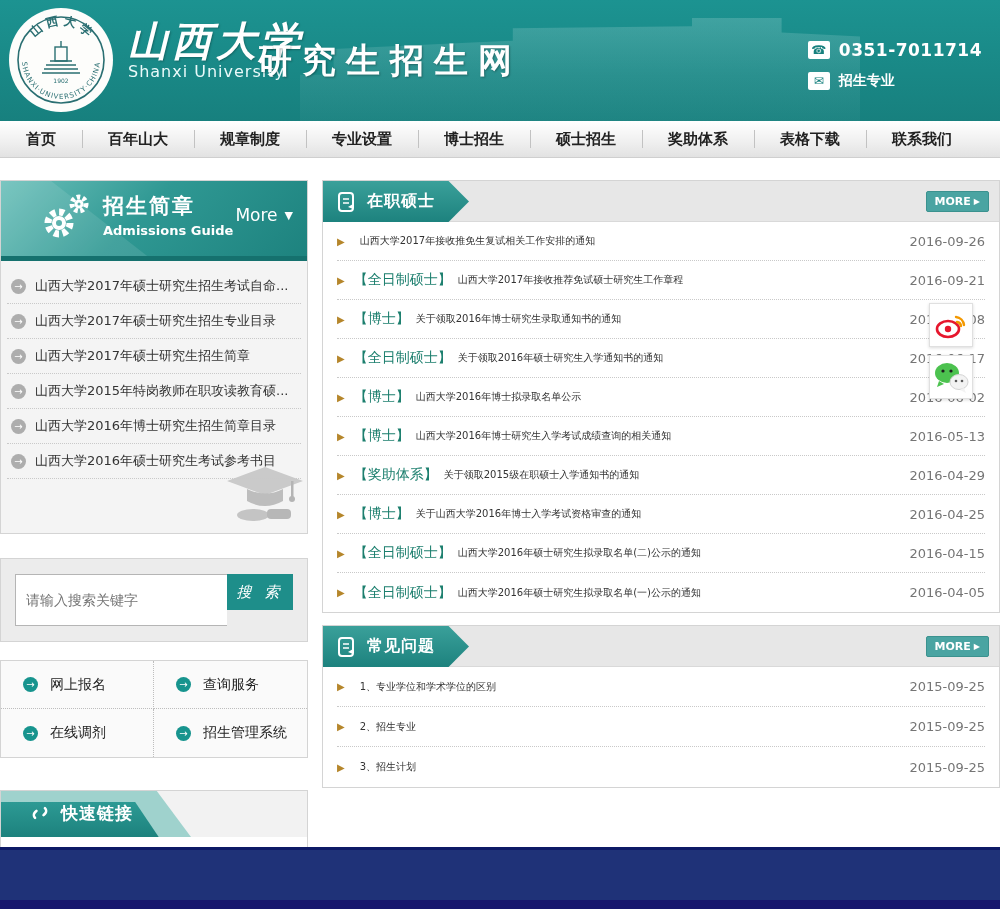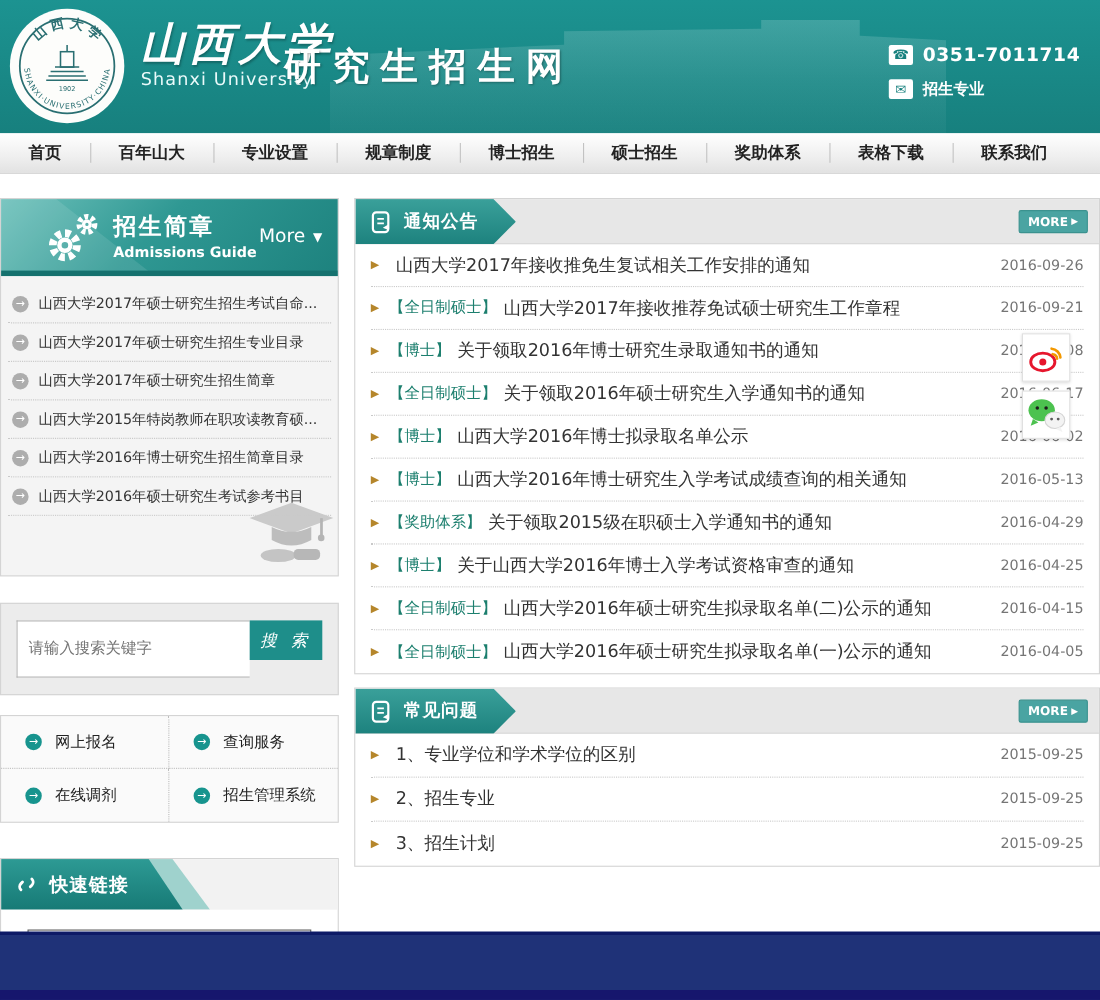--- a/index.html
+++ b/index.html
@@ -31,21 +31,21 @@
   .nav-item + .nav-item::before { content:""; position:absolute; left:0; top:9px; height:18px; border-left:1px solid #c2c2c2; }
 
   
   .content { position:absolute; top:180px; left:0; width:1000px; display:flex; gap:14px; }
   .left-col { width:308px; flex:none; }
   .right-col { width:678px; flex:none; }
   .panel { border:1px solid #d4d4d4; background:#fff; }
 
   
   .adm-panel { background:#f4f4f4; margin-bottom:24px; position:relative; }
-  .adm-head { position:relative; height:70px; background:linear-gradient(135deg,#6cc0ba 0%,#2f9893 45%,#1d827e 100%); overflow:hidden; }
+  .adm-head { position:relative; height:80px; background:linear-gradient(135deg,#6cc0ba 0%,#2f9893 45%,#1d827e 100%); overflow:hidden; }
   .adm-head::before { content:""; position:absolute; left:-40px; top:16px; width:180px; height:120px;
                       background:rgba(255,255,255,.10); transform:rotate(38deg); }
   .adm-head::after { content:""; position:absolute; left:0; bottom:0; width:100%; height:5px; background:#15716e; }
   .gears { position:absolute; left:38px; top:10px; width:52px; height:52px; }
   .adm-titles { position:absolute; left:102px; top:11px; color:#fff; }
   .adm-title-cn { font-size:21px; font-weight:bold; letter-spacing:2px; }
   .adm-title-en { font-size:13px; font-weight:bold; margin-top:3px; }
   .adm-more { position:absolute; right:14px; top:24px; color:#fff; font-size:17px; cursor:pointer; display:flex; gap:7px; align-items:center; }
   .adm-more .tri { font-size:11px; }
   .adm-list { list-style:none; padding:8px 6px 54px 6px; position:relative; z-index:1; }
@@ -69,23 +69,23 @@
   .qs-cell:nth-child(odd) { border-right:1px dotted #bdbdbd; }
   .qs-cell:nth-child(-n+2) { border-bottom:1px dotted #bdbdbd; }
   .qs-icon { flex:none; width:15px; height:15px; border-radius:50%; background:#17948e; color:#fff; font-size:10px; line-height:15px; text-align:center; }
   .qs-label { font-size:14px; color:#222; }
 
   
   .ql-panel { background:#fff; }
   .ql-head { position:relative; height:46px; background:#f2f2f2; overflow:hidden; }
   .ql-head-lite { position:absolute; left:0; top:0; width:190px; height:46px; background:#9fd2cd;
                   clip-path:polygon(0 0,82% 0,100% 100%,0 100%); }
-  .ql-head-teal { position:absolute; left:0; top:0; width:172px; height:46px;
+  .ql-head-teal { position:absolute; left:0; top:11px; width:172px; height:46px;
                   background:linear-gradient(180deg,#2d9a94 0%,#177a76 100%);
-                  clip-path:polygon(0 0,78% 0,96% 100%,0 100%); display:flex; align-items:center; gap:10px; padding-left:12px; }
+                  clip-path:polygon(0 0,78% 0,96% 100%,0 100%); display:flex; gap:10px; padding-left:28px; }
   .ql-title { color:#fff; font-size:17px; font-weight:bold; letter-spacing:1px; }
   .ql-body { padding:18px 24px 22px 24px; }
   .ql-select { display:block; width:258px; height:26px; margin-bottom:16px; font-size:13px; color:#222;
                border:1px solid #5a5a5a; background:#fff; font-family:inherit; }
   .ql-select:last-child { margin-bottom:6px; }
 
   
   .sec-panel { margin-bottom:12px; }
   .sec-head { position:relative; height:41px; background:#e7e7e7; border-bottom:1px solid #d9d9d9; }
   .sec-head-arrow { position:absolute; left:0; top:0; height:41px; width:146px;
@@ -96,21 +96,21 @@
   .more-btn { position:absolute; right:10px; top:10px; height:21px; padding:0 8px; background:#4aa4a2;
               border:1px solid #3b928f; border-radius:2px; color:#fff; font-size:11px; font-weight:bold;
               display:flex; align-items:center; gap:3px; cursor:pointer; }
   .more-btn .pl { font-size:8px; }
   .sec-list { list-style:none; padding:0 14px; }
   .sec-list li { display:flex; align-items:center; height:39px; border-bottom:1px dotted #c9c9c9; }
   .sec-list li:last-child { border-bottom:none; }
   .bullet { flex:none; color:#b5862b; font-size:10px; margin-right:9px; }
   .n-tag { flex:none; color:#1c7f6e; font-size:14px; }
   .n-tag:empty { display:none; }
-  .n-title { font-size:16px; color:#333; margin-left:6px; white-space:nowrap; overflow:hidden; text-overflow:ellipsis; cursor:pointer; }
+  .n-title { font-size:10px; color:#333; margin-left:6px; white-space:nowrap; overflow:hidden; text-overflow:ellipsis; cursor:pointer; }
   .n-title:first-of-type { margin-left:0; }
   .n-date { margin-left:auto; flex:none; color:#757575; font-size:13px; padding-left:10px; }
   .faq-list li { height:40px; }
 
   
   .social-float { position:absolute; left:929px; width:44px; height:44px; background:#fff;
                   border:1px solid #e0e0e0; box-shadow:0 1px 3px rgba(0,0,0,.15); display:flex;
                   align-items:center; justify-content:center; cursor:pointer; }
   .weibo-float { top:303px; }
   .wechat-float { top:355px; }
@@ -154,22 +154,22 @@
     <div class="contact-row">
       <span class="c-icon">✉</span>
       <span class="mail-label">招生专业</span>
     </div>
   </div>
 </header>
 
 <nav class="main-nav">
   <div class="nav-item">首页</div>
   <div class="nav-item">百年山大</div>
+  <div class="nav-item">规章制度</div>
   <div class="nav-item">专业设置</div>
-  <div class="nav-item">规章制度</div>
   <div class="nav-item">博士招生</div>
   <div class="nav-item">硕士招生</div>
   <div class="nav-item">奖助体系</div>
   <div class="nav-item">表格下载</div>
   <div class="nav-item">联系我们</div>
 </nav>
 
 <div class="content">
 
   <aside class="left-col">
@@ -282,21 +282,21 @@
   <main class="right-col">
 
     <section class="panel sec-panel">
       <div class="sec-head">
         <div class="sec-head-arrow">
           <svg width="20" height="22" viewBox="0 0 20 22">
             <rect x="2" y="2" width="14" height="18" rx="3" fill="none" stroke="#fff" stroke-width="2"></rect>
             <path d="M 6,8 H 12 M 6,12 H 12" stroke="#fff" stroke-width="1.6"></path>
             <path d="M 11,16 l 5,-3 v 5 z" fill="#fff"></path>
           </svg>
-          <span class="sec-title">通知公告</span>
+          <span class="sec-title">在职硕士</span>
         </div>
         <div class="more-btn">
           <span>MORE</span>
           <span class="pl">▶</span>
         </div>
       </div>
       <ul class="sec-list">
         <li>
             <span class="bullet">▶</span>
             <span class="n-title">山西大学2017年接收推免生复试相关工作安排的通知</span>

